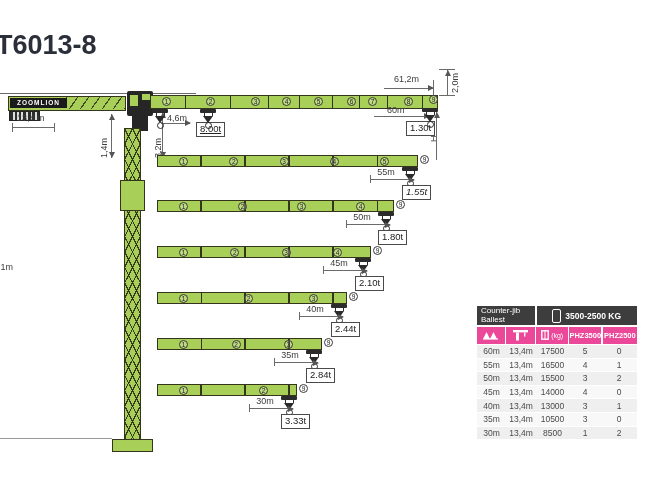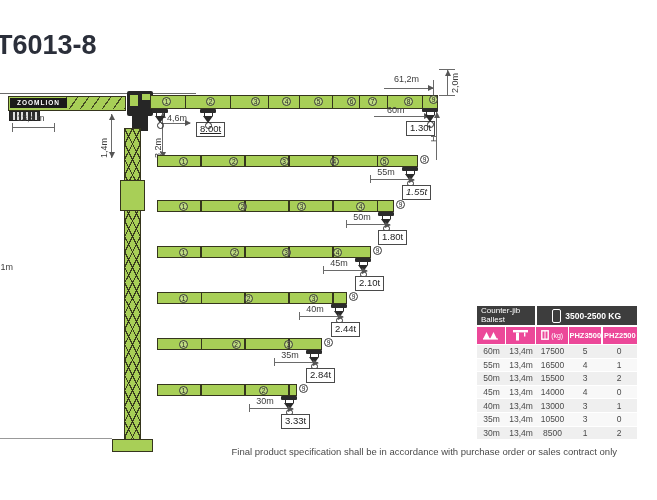--- a/index.html
+++ b/index.html
@@ -349,14 +349,13 @@
         <div class="t-row" style="background: rgb(239, 239, 239);">
           <span class="cw1">30m</span>
           <span class="cw2">13,4m</span>
           <span class="cw3">8500</span>
           <span class="cw4">1</span>
           <span class="cw5">2</span>
         </div>
       </div>
   </div>
 
-  <div id="note">Final product specification shall be in accordance with purchase order or sales contract only</div>
 </div>
 
 </body></html>

